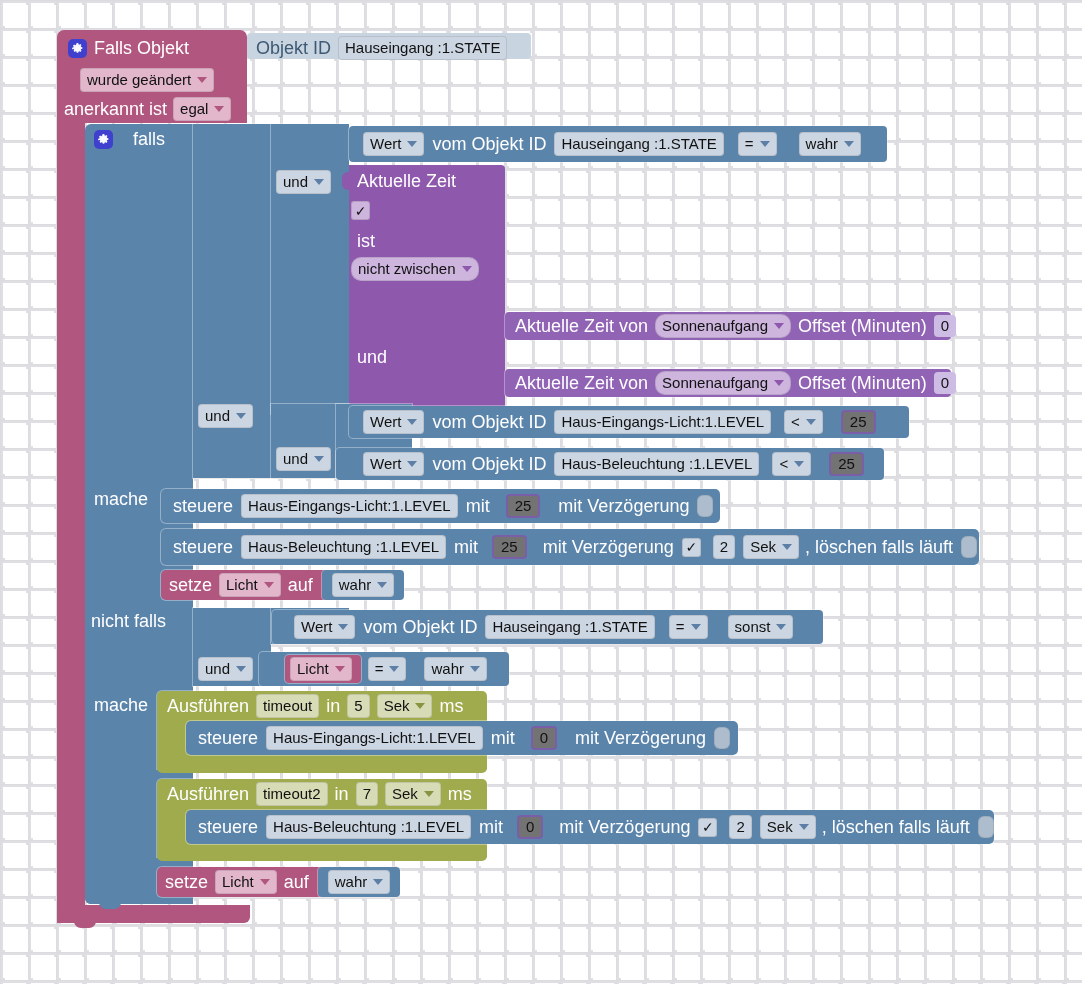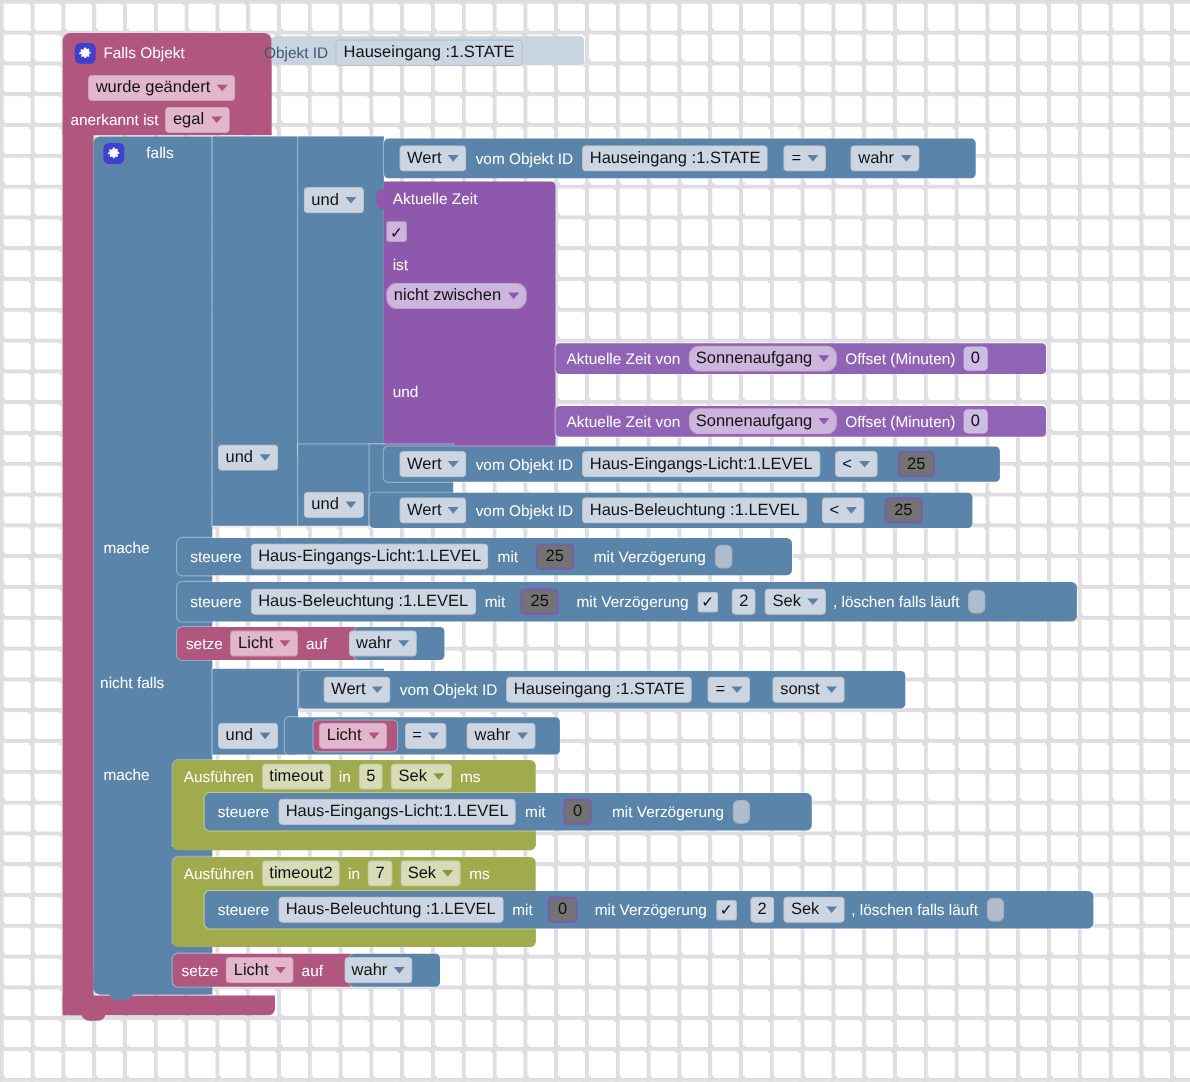--- a/index.html
+++ b/index.html
@@ -30,21 +30,21 @@
   .blk{position:absolute;box-sizing:border-box;}
 
   
   .c-hat{background:#b0567f;}
   .c-logic{background:#5b84ab;}
   .c-time{background:#8e58ac;}       
   .c-time2{background:#9163b5;}
   .c-exec{background:#a0ab4e;}       
   .c-var{background:#b0567f;}
 
-  .lbl{color:#ffffff;font-size:14px;line-height:1;white-space:nowrap;}
+  .lbl{color:#ffffff;font-size:18px;line-height:1;white-space:nowrap;}
 
   
   .field{
     display:inline-flex;align-items:center;gap:4px;
     background:#ccd6e2;color:#111;border-radius:4px;
     padding:2px 6px;font-size:15px;line-height:18px;white-space:nowrap;
     border:1px solid rgba(0,0,0,.10);
   }
   .field.pink{background:#e2b6cb;}
   .field.purple{background:#cdb5de;border-radius:10px;}
@@ -114,21 +114,21 @@
   <div class="row" style="padding-left:0;gap:6px;">
     <span class="lbl">anerkannt ist</span>
     <span class="field pink">
       <span>egal</span>
       <i class="caret"></i>
     </span>
   </div>
 </div>
 
 <div class="blk" style="left:247px;top:33px;width:284px;height:26px;background:#c8d4e0;border-radius:4px;"></div>
-<div class="blk" style="left:240px;top:34px;height:28px;">
+<div class="blk" style="left:256px;top:34px;height:28px;">
   <div class="row" style="padding-left:0;gap:7px;">
     <span class="lbl" style="color:#3d5a75;">Objekt ID</span>
     <span class="field">Hauseingang :1.STATE</span>
   </div>
 </div>
 
 <div class="blk c-logic" style="left:85px;top:124px;width:108px;height:780px;border-radius:6px 0 0 6px;"></div>
 <div class="blk c-logic" style="left:85px;top:884px;width:108px;height:20px;border-radius:0 0 6px 6px;"></div>
 <div class="blk c-logic" style="left:99px;top:902px;width:22px;height:7px;border-radius:0 0 7px 7px;"></div>
 

